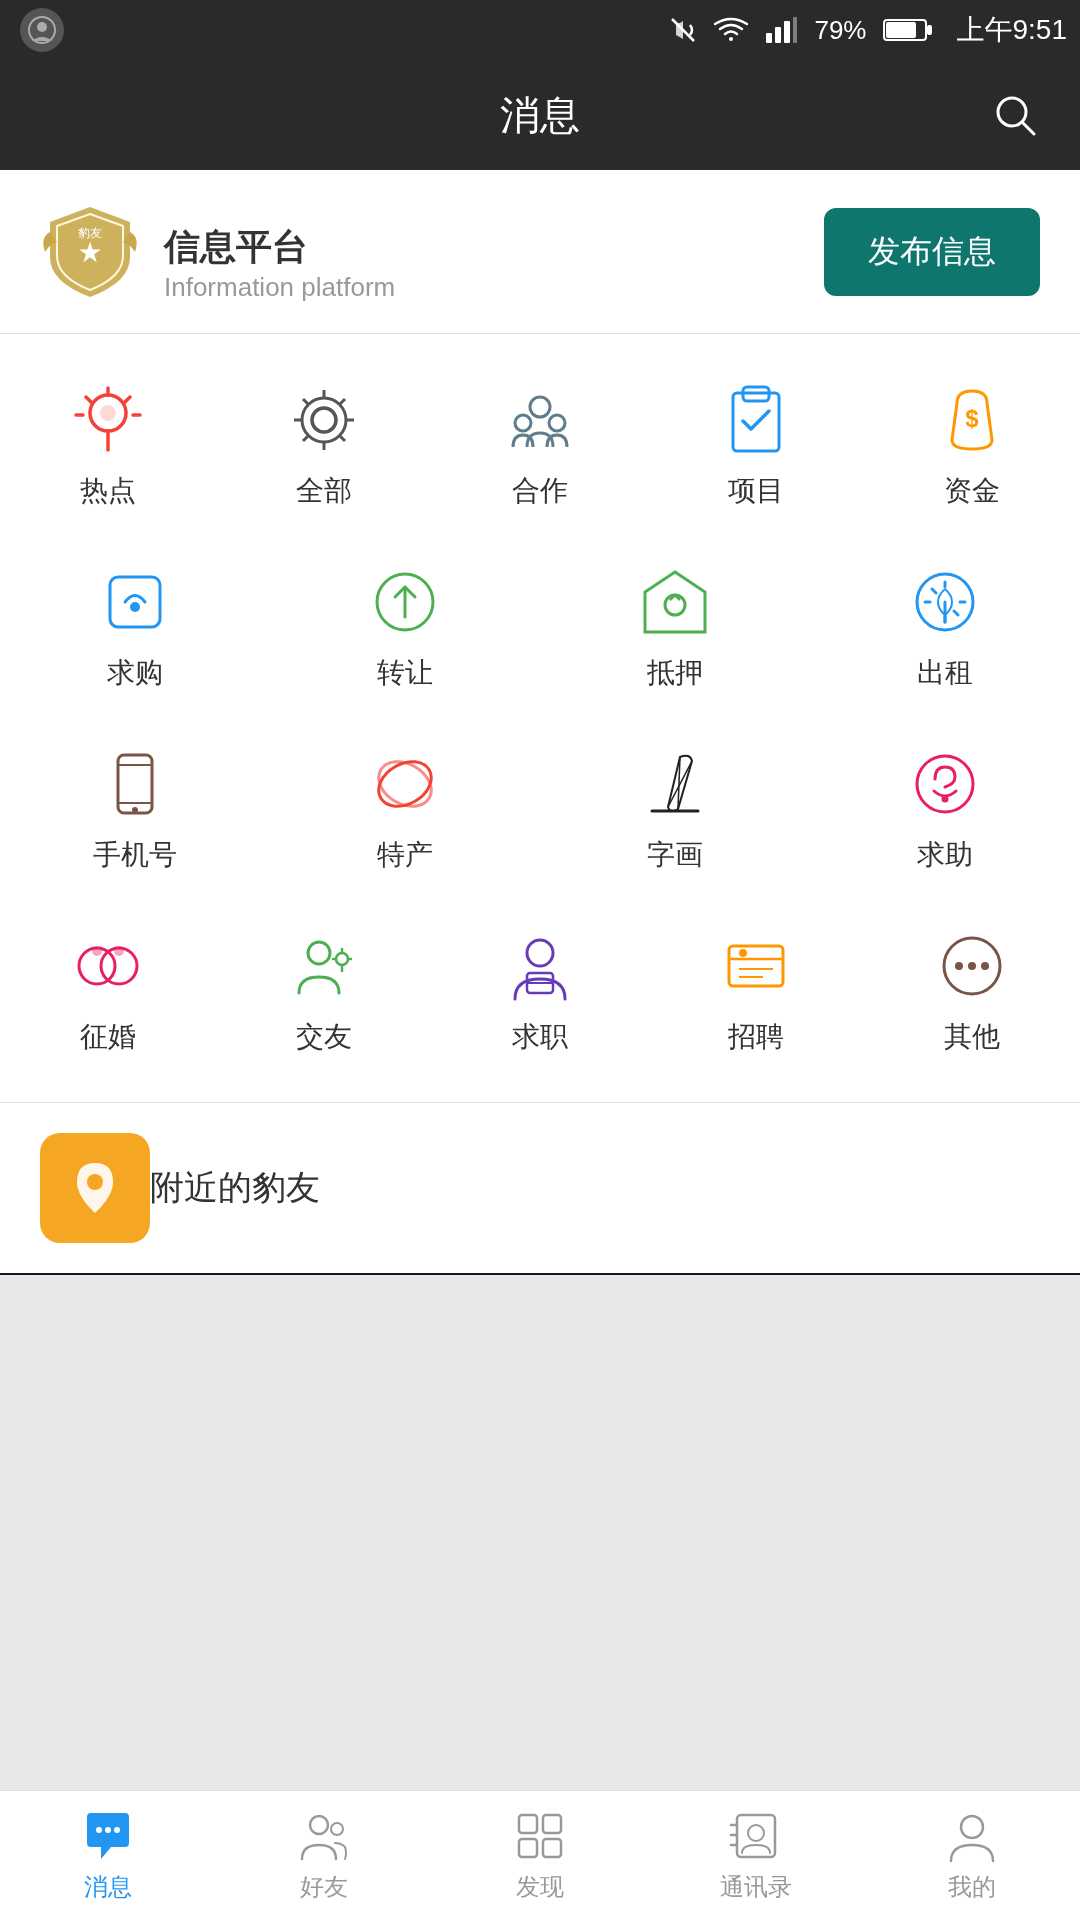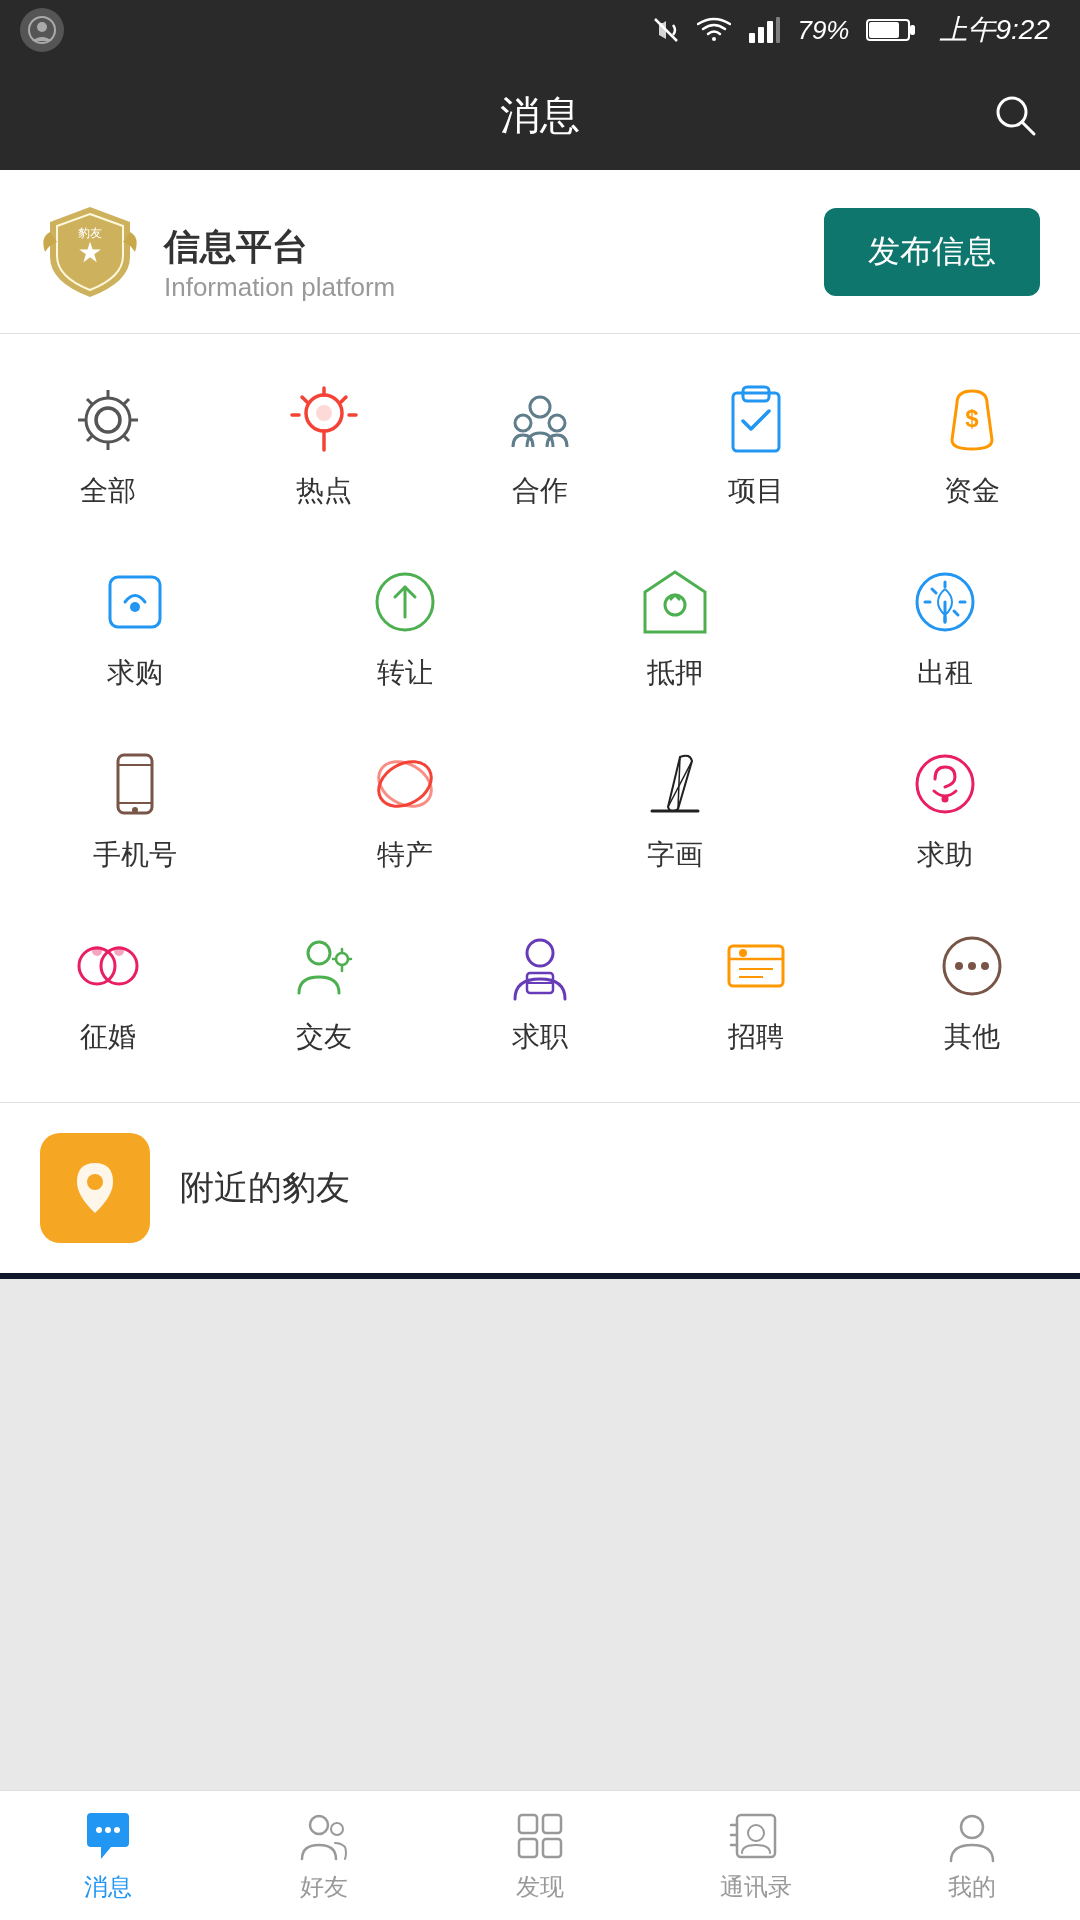--- a/index.html
+++ b/index.html
@@ -14,24 +14,23 @@
     }
 
     
     .status-bar {
       width: 100%;
       height: 60px;
       background: #2a2a2a;
       display: flex;
       align-items: center;
       justify-content: flex-end;
-      padding: 0 30px;
+      padding: 0 13px;
       color: white;
       font-size: 26px;
-      font-style: italic;
     }
     .status-bar .status-left {
       position: absolute;
       left: 20px;
       width: 44px;
       height: 44px;
       border-radius: 50%;
       background: #555;
       display: flex;
       align-items: center;
@@ -139,22 +138,21 @@
       color: #333;
     }
 
     
     .nearby-section {
       width: 100%;
       background: white;
       padding: 30px 40px;
       display: flex;
       align-items: center;
-      gap: 30px;
-      border-bottom: 6px solid #0f172a;
+      border-bottom: 2px solid #0f172a;
     }
     .nearby-icon-box {
       width: 110px;
       height: 110px;
       background: #f5a623;
       border-radius: 20px;
       display: flex;
       align-items: center;
       justify-content: center;
       font-size: 56px;
@@ -241,21 +239,21 @@
       <rect x="20" y="6" width="6" height="22" rx="1"></rect>
       <rect x="29" y="2" width="4" height="26" rx="1" opacity="0.4"></rect>
     </svg>
     <span style="font-size:26px;">79%</span>
 
     <svg width="50" height="28" viewBox="0 0 50 28" fill="none">
       <rect x="1" y="4" width="42" height="20" rx="3" stroke="white" stroke-width="2"></rect>
       <rect x="44" y="9" width="5" height="10" rx="2" fill="white"></rect>
       <rect x="3" y="6" width="30" height="16" rx="2" fill="white"></rect>
     </svg>
-    <span style="font-size:28px; margin-left:8px;">上午9:22</span>
+    <span style="font-size:28px; margin-left:8px;">上午9:51</span>
   </div>
 </div>
 
 <div class="header">
   <h1 class="header-title">消息</h1>
   <div class="header-search">
     <svg width="50" height="50" viewBox="0 0 50 50" fill="none">
       <circle cx="22" cy="22" r="14" stroke="white" stroke-width="3"></circle>
       <line x1="32" y1="32" x2="44" y2="44" stroke="white" stroke-width="3" stroke-linecap="round"></line>
     </svg>
@@ -281,55 +279,55 @@
       <h2>信息平台</h2>
       <p>Information  platform</p>
     </div>
   </div>
   <button class="publish-btn">发布信息</button>
 </div>
 
 <div class="category-grid">
 
   <div class="category-row">
+    <div class="category-item">
+      <div class="category-icon">
+        <svg width="70" height="70" viewBox="0 0 70 70" fill="none">
+          <circle cx="35" cy="28" r="18" stroke="#f44336" stroke-width="3.5"></circle>
+          <line x1="35" y1="10" x2="35" y2="3" stroke="#f44336" stroke-width="3.5" stroke-linecap="round"></line>
+          <line x1="18" y1="17" x2="13" y2="12" stroke="#f44336" stroke-width="3.5" stroke-linecap="round"></line>
+          <line x1="52" y1="17" x2="57" y2="12" stroke="#f44336" stroke-width="3.5" stroke-linecap="round"></line>
+          <line x1="10" y1="30" x2="3" y2="30" stroke="#f44336" stroke-width="3.5" stroke-linecap="round"></line>
+          <line x1="60" y1="30" x2="67" y2="30" stroke="#f44336" stroke-width="3.5" stroke-linecap="round"></line>
+          <line x1="35" y1="46" x2="35" y2="65" stroke="#f44336" stroke-width="3.5" stroke-linecap="round"></line>
+          <circle cx="35" cy="28" r="8" fill="#f44336" opacity="0.2"></circle>
+        </svg>
+      </div>
+      <span class="category-label">热点</span>
+    </div>
     <div class="category-item">
       <div class="category-icon">
         <svg width="70" height="70" viewBox="0 0 70 70" fill="none">
           <circle cx="35" cy="35" r="12" stroke="#555" stroke-width="3.5"></circle>
           <circle cx="35" cy="35" r="22" stroke="#555" stroke-width="3"></circle>
           <line x1="35" y1="13" x2="35" y2="5" stroke="#555" stroke-width="3"></line>
           <line x1="35" y1="65" x2="35" y2="57" stroke="#555" stroke-width="3"></line>
           <line x1="13" y1="35" x2="5" y2="35" stroke="#555" stroke-width="3"></line>
           <line x1="65" y1="35" x2="57" y2="35" stroke="#555" stroke-width="3"></line>
           <line x1="20" y1="20" x2="14" y2="14" stroke="#555" stroke-width="3"></line>
           <line x1="56" y1="56" x2="50" y2="50" stroke="#555" stroke-width="3"></line>
           <line x1="50" y1="20" x2="56" y2="14" stroke="#555" stroke-width="3"></line>
           <line x1="14" y1="56" x2="20" y2="50" stroke="#555" stroke-width="3"></line>
         </svg>
       </div>
       <span class="category-label">全部</span>
     </div>
     <div class="category-item">
       <div class="category-icon">
         <svg width="70" height="70" viewBox="0 0 70 70" fill="none">
-          <circle cx="35" cy="28" r="18" stroke="#f44336" stroke-width="3.5"></circle>
-          <line x1="35" y1="10" x2="35" y2="3" stroke="#f44336" stroke-width="3.5" stroke-linecap="round"></line>
-          <line x1="18" y1="17" x2="13" y2="12" stroke="#f44336" stroke-width="3.5" stroke-linecap="round"></line>
-          <line x1="52" y1="17" x2="57" y2="12" stroke="#f44336" stroke-width="3.5" stroke-linecap="round"></line>
-          <line x1="10" y1="30" x2="3" y2="30" stroke="#f44336" stroke-width="3.5" stroke-linecap="round"></line>
-          <line x1="60" y1="30" x2="67" y2="30" stroke="#f44336" stroke-width="3.5" stroke-linecap="round"></line>
-          <line x1="35" y1="46" x2="35" y2="65" stroke="#f44336" stroke-width="3.5" stroke-linecap="round"></line>
-          <circle cx="35" cy="28" r="8" fill="#f44336" opacity="0.2"></circle>
-        </svg>
-      </div>
-      <span class="category-label">热点</span>
-    </div>
-    <div class="category-item">
-      <div class="category-icon">
-        <svg width="70" height="70" viewBox="0 0 70 70" fill="none">
           <circle cx="35" cy="22" r="10" stroke="#607d8b" stroke-width="3"></circle>
           <circle cx="18" cy="38" r="8" stroke="#607d8b" stroke-width="3"></circle>
           <circle cx="52" cy="38" r="8" stroke="#607d8b" stroke-width="3"></circle>
           <path d="M8 62 Q8 50 18 50 Q28 50 28 62" stroke="#607d8b" stroke-width="3" fill="none"></path>
           <path d="M42 62 Q42 50 52 50 Q62 50 62 62" stroke="#607d8b" stroke-width="3" fill="none"></path>
           <path d="M22 62 Q22 48 35 48 Q48 48 48 62" stroke="#607d8b" stroke-width="3" fill="none"></path>
         </svg>
       </div>
       <span class="category-label">合作</span>
     </div>

